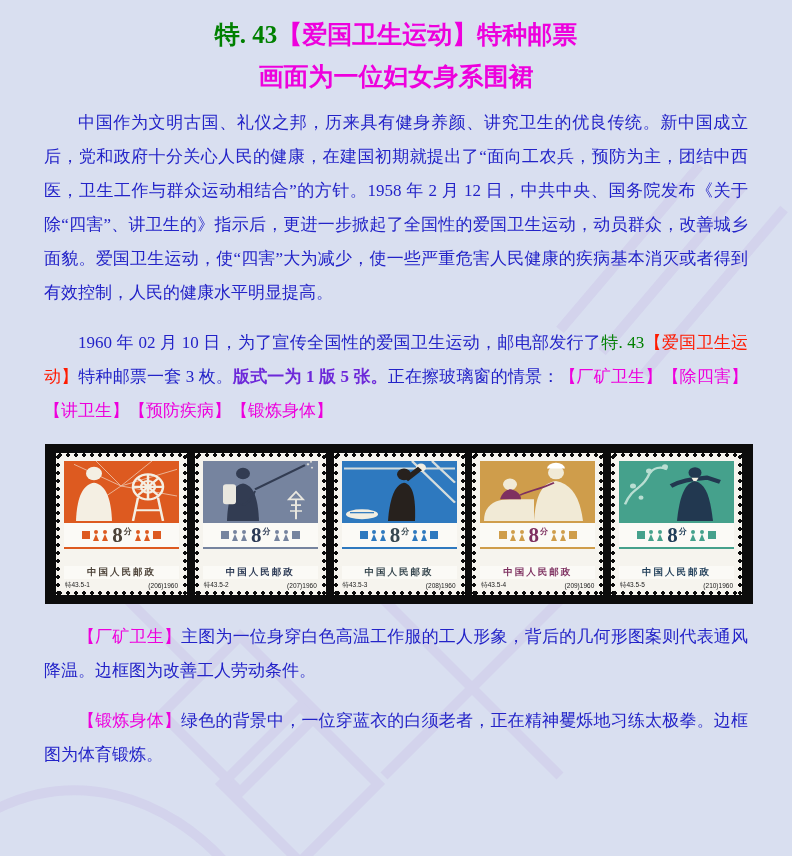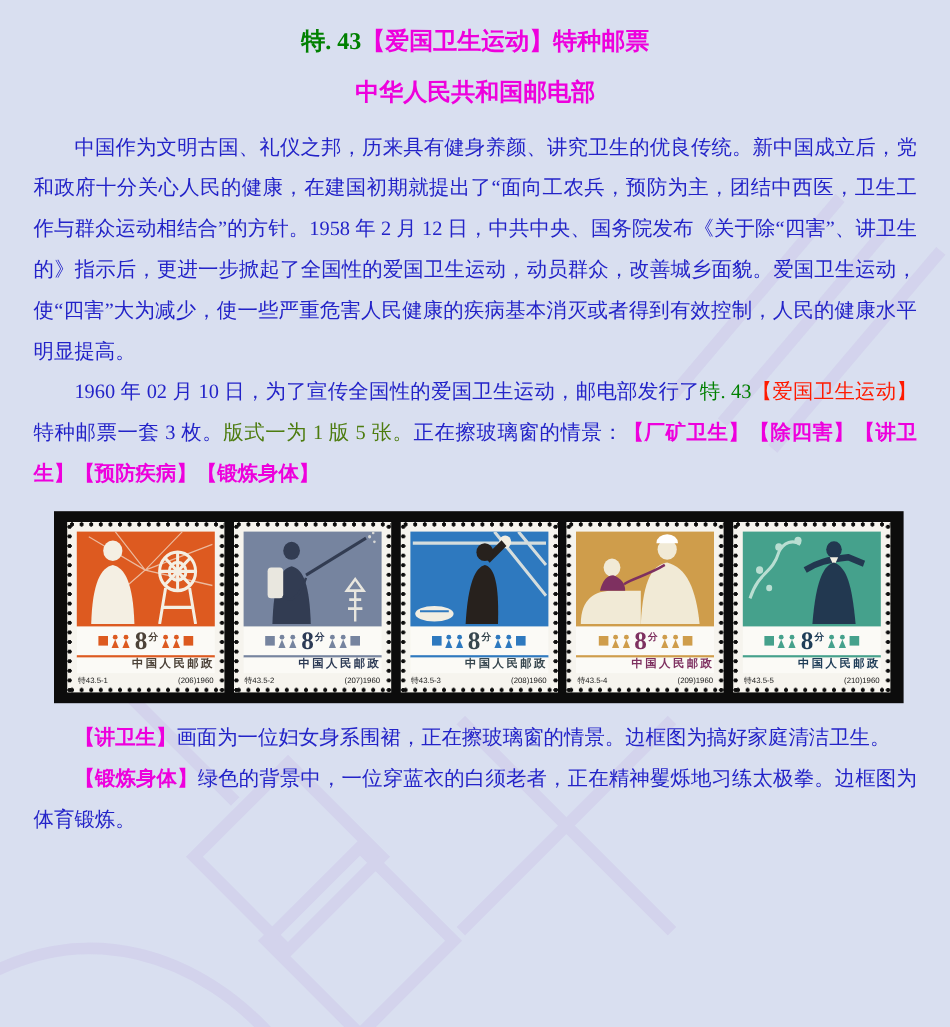--- a/index.html
+++ b/index.html
@@ -5,34 +5,34 @@
   html,body{margin:0;padding:0;}
   body{
     width:792px;height:856px;overflow:hidden;position:relative;
     background:#d9dff0;
     font-family:"Liberation Serif","DejaVu Serif",serif;
   }
   .watermark{position:absolute;left:0;top:0;z-index:0;pointer-events:none;}
   .content{position:relative;z-index:1;padding:14px 28px 0 28px;}
 
   
-  .title-line{text-align:center;font-size:20px;font-weight:bold;line-height:26px;margin:8px 0 16px 0;}
+  .title-line{text-align:center;font-size:25px;font-weight:bold;line-height:26px;margin:8px 0 16px 0;}
   .t-green{color:#008000;}
   .t-magenta{color:#ee00dd;}
 
   
   .para{
     font-size:17px;line-height:34px;color:#2323c8;
-    text-align:justify;text-indent:2em;margin:0;
+    text-align:justify;text-indent:2em;margin:16px;
   }
   .intro-p1{margin-top:8px;}
   .g{color:#008000;}
   .r{color:#ff1a00;}
-  .rb{color:#4d7c0f;font-weight:normal;}
-  .m{color:#ee00dd;font-weight:bold;}
+  .rb{color:#6d28d9;font-weight:bold;}
+  .m{color:#ee00dd;font-weight:normal;}
 
   
   .strip{
     margin:14px 0 12px 17px;width:708px;height:160px;background:#0c0c0c;
     display:flex;justify-content:space-between;align-items:center;padding:0 11px;
     box-sizing:border-box;
   }
   .stamp{
     width:131px;height:142px;background:#f6f4ee;position:relative;box-sizing:border-box;
     padding:8px 8px 4px 8px;display:flex;flex-direction:column;
@@ -48,22 +48,22 @@
   .pic{flex:1;background:var(--bg);position:relative;overflow:hidden;}
   .pic svg{display:block;width:100%;height:100%;}
   .band{
     height:24px;background:#fbfaf6;display:flex;align-items:center;justify-content:center;
     border-top:2px solid var(--bg);border-bottom:2px solid var(--bg);
   }
   .orn{color:var(--bg);flex:0 0 auto;}
   .denom{font-size:21px;font-weight:bold;color:var(--ink);line-height:20px;margin:0 1px;}
   .fen{font-size:8px;color:var(--ink);font-weight:bold;align-self:flex-start;margin-top:3px;}
   .postal{
-    height:13px;line-height:13px;text-align:right;background:#fbfaf6;
-    color:var(--ink);font-size:9.5px;font-weight:bold;letter-spacing:2px;white-space:nowrap;overflow:hidden;
+    height:13px;line-height:13px;text-align:center;background:#fbfaf6;
+    color:var(--ink);font-size:9.5px;font-weight:bold;letter-spacing:2px;white-space:nowrap;overflow:hidden;margin-top:17px;
   }
   .caption-row{
     height:11px;display:flex;justify-content:space-between;align-items:center;
     font-family:"Liberation Sans","DejaVu Sans",sans-serif;
     font-size:6.5px;color:#1a1a1a;padding:1px 1px 0 1px;
   }
   .desc-block{margin-top:2px;}
 </style>
 </head>
 <body>
@@ -80,21 +80,21 @@
     <path d="M84,556 L196,668"></path>
     <path d="M-30,824 C70,758 170,798 230,868"></path>
   </g>
 </svg>
 
 <div class="content">
 
   <div class="title-line">
     <span class="t-green">特. 43</span><span class="t-magenta">【爱国卫生运动】</span><span class="t-magenta">特种邮票</span>
   </div>
-  <div class="title-line t-magenta">中华人民共和国邮电部</div>
+  <div class="title-line t-magenta">画面为一位妇女身系围裙</div>
 
   <p class="para intro-p1">中国作为文明古国、礼仪之邦，历来具有健身养颜、讲究卫生的优良传统。新中国成立后，党和政府十分关心人民的健康，在建国初期就提出了“面向工农兵，预防为主，团结中西医，卫生工作与群众运动相结合”的方针。1958 年 2 月 12 日，中共中央、国务院发布《关于除“四害”、讲卫生的》指示后，更进一步掀起了全国性的爱国卫生运动，动员群众，改善城乡面貌。爱国卫生运动，使“四害”大为减少，使一些严重危害人民健康的疾病基本消灭或者得到有效控制，人民的健康水平明显提高。</p>
 
   <p class="para"><span>1960 年 02 月 10 日，为了宣传全国性的爱国卫生运动，邮电部发行了</span><span class="g">特. 43</span><span class="r">【爱国卫生运动】</span><span>特种邮票一套 3 枚。</span><span class="rb">版式一为 1 版 5 张。</span><span>正在擦玻璃窗的情景：</span><span class="m">【厂矿卫生】</span><span class="m">【除四害】</span><span class="m">【讲卫生】</span><span class="m">【预防疾病】</span><span class="m">【锻炼身体】</span></p>
 
   <div class="strip">
 
     <div class="stamp" style="--bg: #dd5a20; --ink: #4c4238; --fig: #f4efe3;">
       <div class="pic">
         <svg viewBox="0 0 115 72" preserveAspectRatio="none">
@@ -312,17 +312,17 @@
       <div class="postal">中国人民邮政</div>
       <div class="caption-row">
         <span>特43.5-5</span>
         <span>(210)1960</span>
       </div>
     </div>
 
   </div>
 
   <div class="desc-block">
-    <p class="para"><span class="m">【讲卫生】</span><span>画面为一位妇女身系围裙，正在擦玻璃窗的情景。边框图为搞好家庭清洁卫生。</span></p>
+    <p class="para"><span class="m">【厂矿卫生】</span><span>主图为一位身穿白色高温工作服的工人形象，背后的几何形图案则代表通风降温。边框图为改善工人劳动条件。</span></p>
     <p class="para"><span class="m">【锻炼身体】</span><span>绿色的背景中，一位穿蓝衣的白须老者，正在精神矍烁地习练太极拳。边框图为体育锻炼。</span></p>
   </div>
 
 </div>
 
 </body></html>

